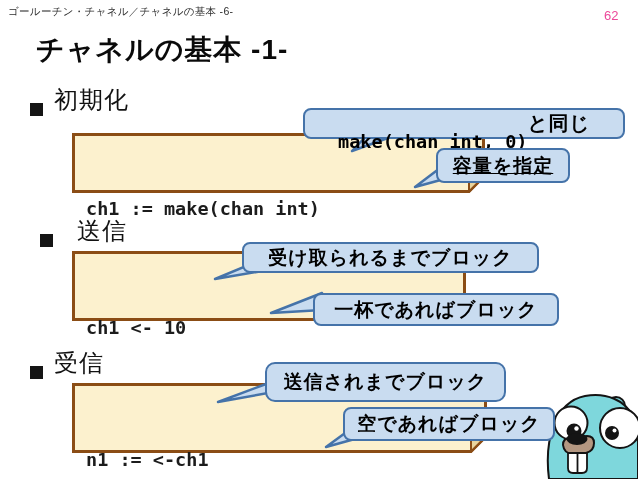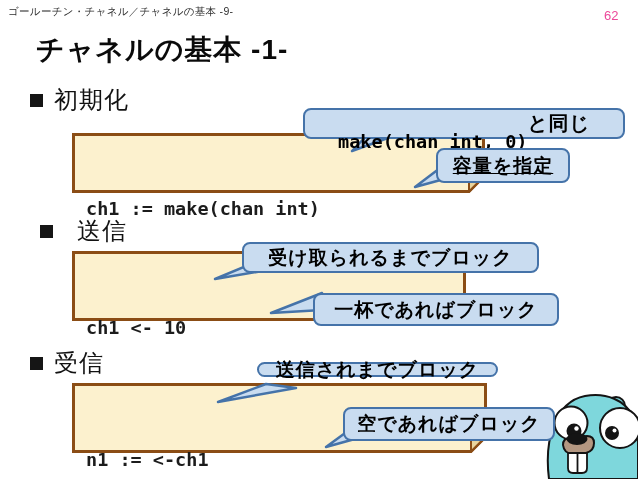--- a/index.html
+++ b/index.html
@@ -3,21 +3,21 @@
 <meta charset="utf-8">
 <style>
   html,body{margin:0;padding:0;background:#ffffff;}
   #slide{
     position:relative;width:638px;height:479px;background:#ffffff;
     overflow:hidden;font-family:"Liberation Sans",sans-serif;color:#111;
   }
   .hdr{position:absolute;left:8px;top:5px;font-size:10.5px;color:#2e2e2e;letter-spacing:.3px;white-space:nowrap;}
   .pagenum{position:absolute;left:604px;top:8px;font-size:13px;color:#ec4899;}
   .title{position:absolute;left:36px;top:31px;font-size:28px;font-weight:bold;color:#0a0a0a;letter-spacing:1px;white-space:nowrap;}
-  .sec{position:absolute;display:flex;align-items:center;gap:11px;white-space:nowrap;}
+  .sec{position:absolute;display:flex;align-items:flex-end;gap:11px;white-space:nowrap;}
   .sec .sq{width:13px;height:13px;background:#151515;flex:0 0 auto;}
   .sec .txt{font-size:24px;color:#121212;letter-spacing:1px;}
   .codeblock{position:absolute;z-index:1;}
   .codeblock svg{position:absolute;left:0;top:0;}
   .codelines{position:absolute;left:14px;top:6px;font-family:"DejaVu Sans Mono","Liberation Mono",monospace;
     font-weight:bold;font-size:18.5px;line-height:28px;color:#1c1c1c;white-space:pre;}
   .red{color:#e01b1b;}
   .tails{position:absolute;left:0;top:0;z-index:3;pointer-events:none;}
   .tail{fill:#c9dcf0;stroke:#4573a9;stroke-width:2.5;stroke-linejoin:round;}
   .callout{position:absolute;z-index:4;background:#c9dcf0;border:2.5px solid #4573a9;border-radius:8px;
@@ -26,21 +26,21 @@
   .c-label{font-size:19px;letter-spacing:1px;}
   .c-mono{font-family:"DejaVu Sans Mono","Liberation Mono",monospace;font-weight:bold;font-size:18.5px;margin-top:36px;}
   .c-suffix{font-size:20px;letter-spacing:.5px;}
   #gopher{position:absolute;left:535px;top:382px;z-index:2;}
 </style>
 </head>
 <body>
 
 <div id="slide">
 
-  <div class="hdr">ゴールーチン・チャネル／チャネルの基本 -9-</div>
+  <div class="hdr">ゴールーチン・チャネル／チャネルの基本 -6-</div>
   <div class="pagenum">62</div>
   <div class="title">チャネルの基本 -1-</div>
 
   <div class="sec" style="left:30px;top:84px;">
     <div class="sq"></div>
     <div class="txt">初期化</div>
   </div>
   <div class="sec" style="left:40px;top:215px;gap:24px;">
     <div class="sq"></div>
     <div class="txt">送信</div>
@@ -116,20 +116,20 @@
   </div>
   <div class="callout" style="left:436px;top:148px;width:134px;height:35px;text-decoration:underline;">
     <span class="c-label">容量を指定</span>
   </div>
   <div class="callout" style="left:242px;top:242px;width:297px;height:31px;">
     <span class="c-label">受け取られるまでブロック</span>
   </div>
   <div class="callout" style="left:313px;top:285px;width:246px;height:33px;margin-top:8px;">
     <span class="c-label">一杯であればブロック</span>
   </div>
-  <div class="callout" style="left:257px;top:362px;width:241px;height:15px;border-radius:10px;">
+  <div class="callout" style="left:265px;top:362px;width:241px;height:40px;border-radius:10px;">
     <span class="c-label">送信されまでブロック</span>
   </div>
   <div class="callout" style="left:343px;top:407px;width:212px;height:34px;">
     <span class="c-label">空であればブロック</span>
   </div>
 
 </div>
 
 </body></html>

